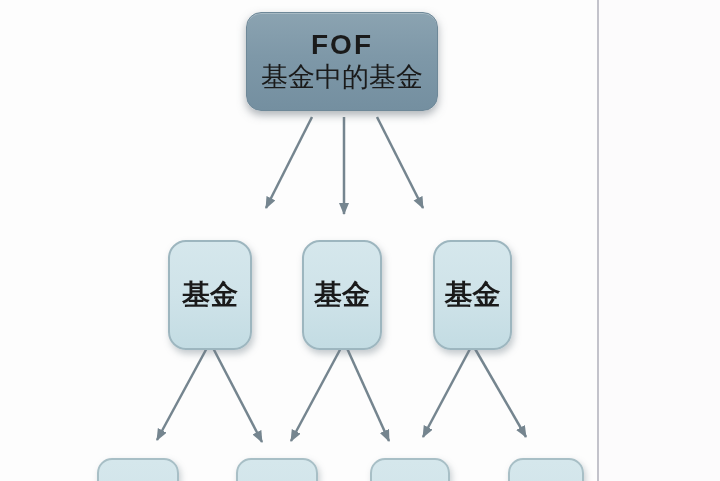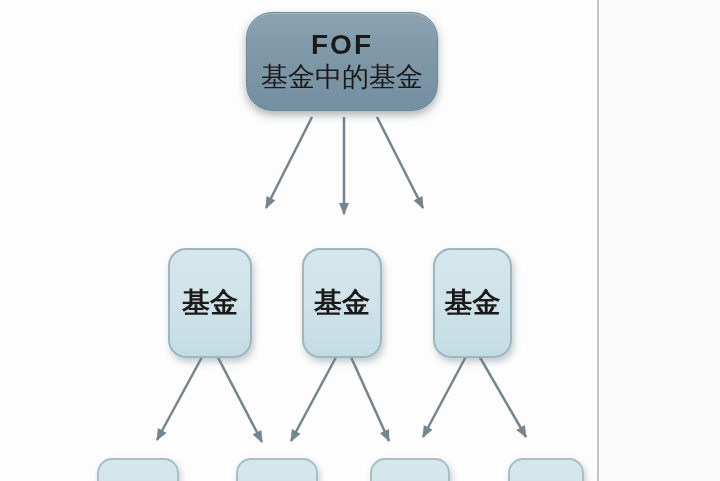--- a/index.html
+++ b/index.html
@@ -39,38 +39,38 @@
     justify-content: center;
     text-align: center;
     box-sizing: border-box;
     color: #1a1a1a;
   }
   .root-node {
     left: 246px;
     top: 12px;
     width: 192px;
     height: 99px;
-    border-radius: 26px;
+    border-radius: 15px;
     background: linear-gradient(180deg, #8ba3b1 0%, #7e98a8 45%, #748fa0 100%);
     border: 1px solid #6e8898;
     box-shadow: 0 4px 8px rgba(95, 105, 115, 0.5), inset 0 1px 0 rgba(255,255,255,0.25);
   }
   .root-title {
     font-size: 28px;
     font-weight: 600;
     letter-spacing: 2px;
     line-height: 1.15;
   }
   .root-subtitle {
     font-size: 27px;
     font-weight: 400;
     line-height: 1.25;
   }
   .fund-node {
-    top: 248px;
+    top: 240px;
     height: 110px;
     border-radius: 18px;
     background: linear-gradient(180deg, #d5e7ec 0%, #cfe3e9 50%, #c3dce3 100%);
     border: 2px solid #9db6bf;
     box-shadow: 2px 4px 7px rgba(110, 125, 135, 0.4);
   }
   .fund-node-1 { left: 168px; width: 84px; }
   .fund-node-2 { left: 302px; width: 80px; }
   .fund-node-3 { left: 433px; width: 79px; }
   .fund-label {

